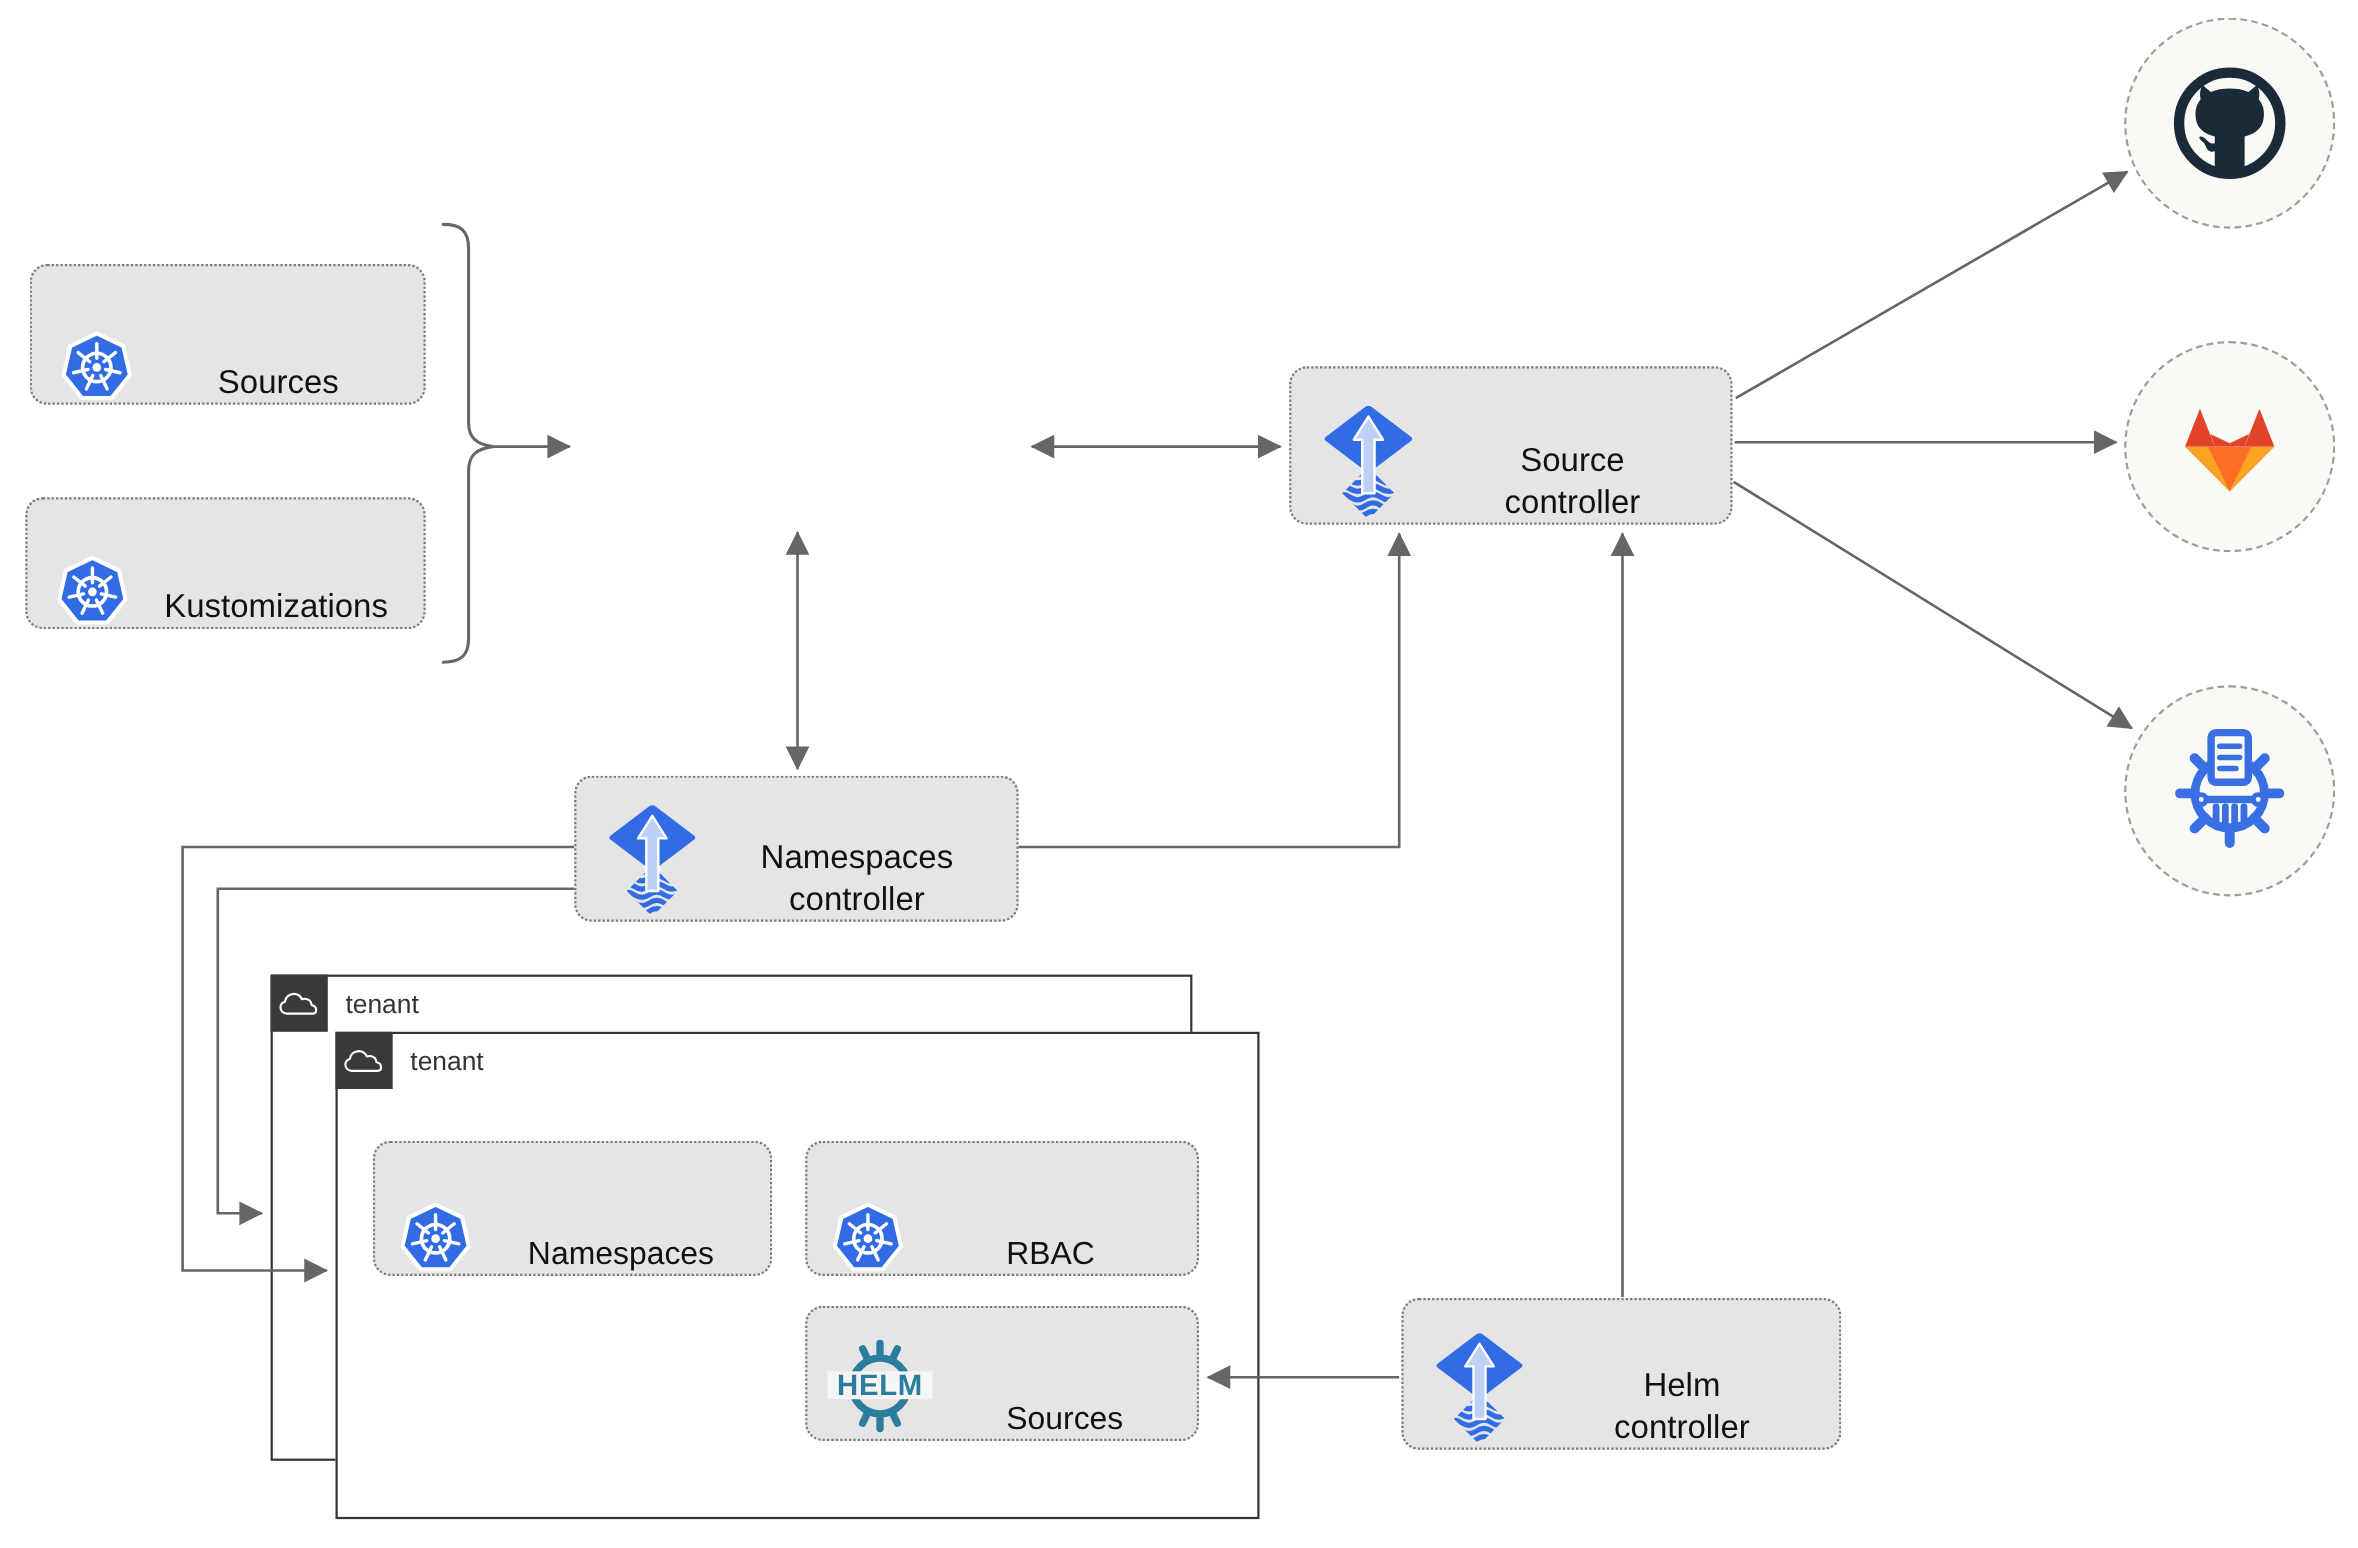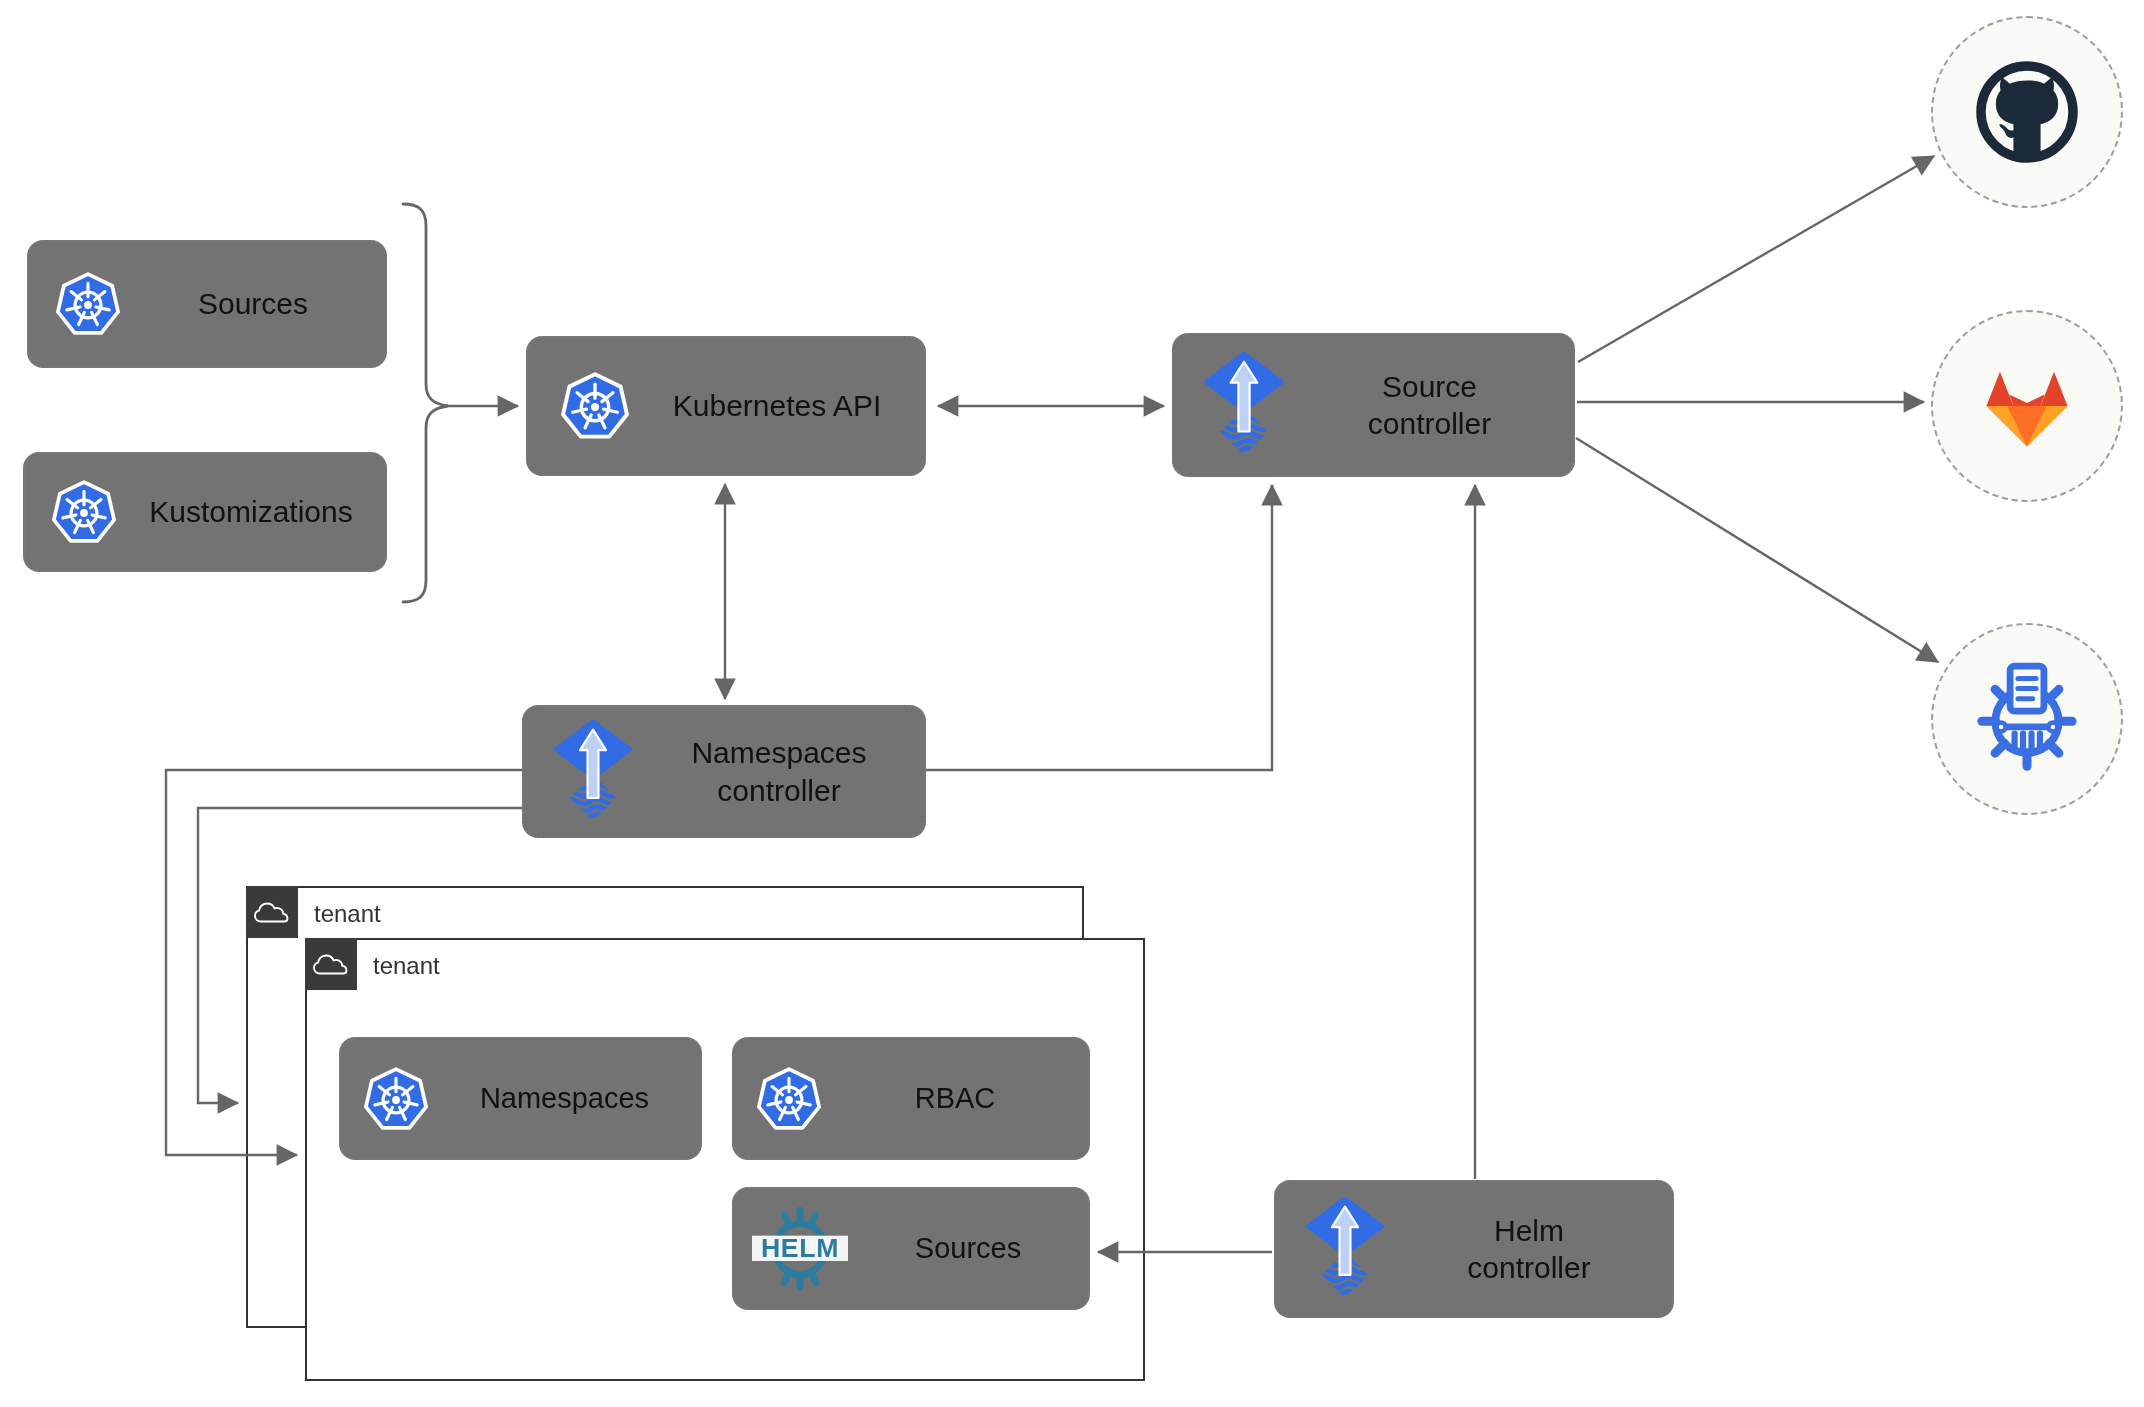--- a/index.html
+++ b/index.html
@@ -1,19 +1,19 @@
 <!DOCTYPE html>
 <html><head>
 <meta charset="utf-8">
 <style>
   html,body{margin:0;padding:0;background:#fff;}
   body{width:2144px;height:1407px;position:relative;font-family:"Liberation Sans",sans-serif;}
   .stage{position:absolute;left:0;top:0;width:2144px;height:1407px;overflow:hidden;}
-  .node{position:absolute;box-sizing:border-box;background:#737373;border:2px dotted #7a7a7a;
-        border-radius:16px;display:flex;align-items:center;z-index:10;}
+  .node{position:absolute;box-sizing:border-box;background:#e5e5e5;border:2px dotted #7a7a7a;
+        border-radius:16px;display:flex;align-items:flex-end;z-index:10;}
   .node .icon{flex:0 0 auto;display:flex;align-items:center;justify-content:center;}
   .node .lbl{flex:1 1 auto;text-align:center;color:#111;font-size:30px;line-height:1.25;}
   .node .lbl.small{font-size:29px;}
   .tenant{position:absolute;box-sizing:border-box;background:#fff;border:2px solid #333;}
   .tenant-back{z-index:1;}
   .tenant-front{z-index:2;}
   .tenant-tab{position:absolute;left:-2px;top:-2px;width:52px;height:52px;background:#3a3a3a;
         display:flex;align-items:center;justify-content:center;}
   .tenant-label{position:absolute;left:66px;top:0;height:52px;display:flex;align-items:center;
         color:#333;font-size:24px;text-align:center;}
@@ -122,28 +122,20 @@
 
   <div class="node" style="left:23px;top:452px;width:364px;height:120px;padding-left:26px">
     <span class="icon">
       <svg width="66" height="66" viewBox="0 0 64 64">
           <use href="#sym-k8s"></use>
         </svg>
       </span>
     <span class="lbl">Kustomizations</span>
   </div>
 
-  <div class="node" style="left:526px;top:336px;width:400px;height:140px;padding-left:32px">
-    <span class="icon">
-      <svg width="70" height="70" viewBox="0 0 64 64">
-          <use href="#sym-k8s"></use>
-        </svg>
-      </span>
-    <span class="lbl">Kubernetes API</span>
-  </div>
 
   <div class="node" style="left:1172px;top:333px;width:403px;height:144px;padding-left:28px">
     <span class="icon">
       <svg width="84" height="106" viewBox="0 0 60 76">
           <use href="#sym-flux"></use>
         </svg>
       </span>
     <span class="lbl">
       <div>Source</div>
       <div>controller</div>

